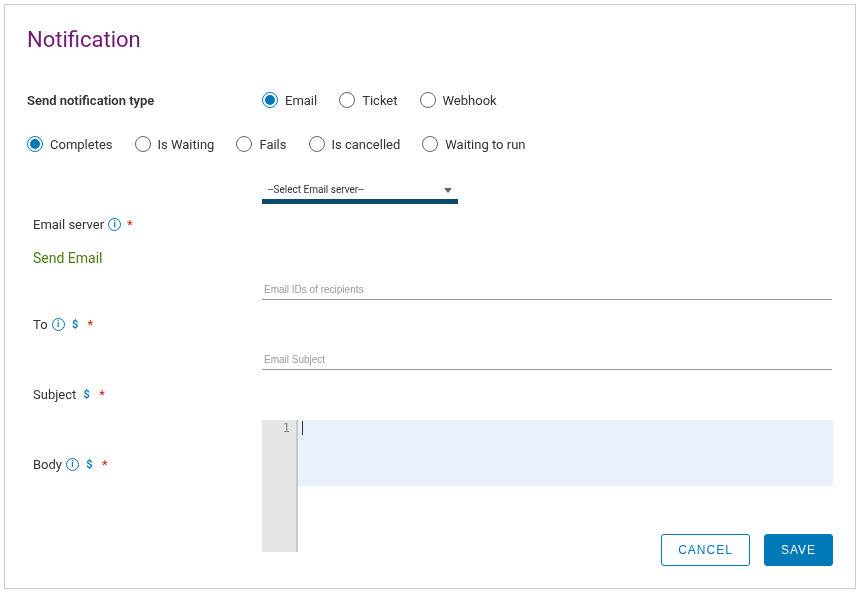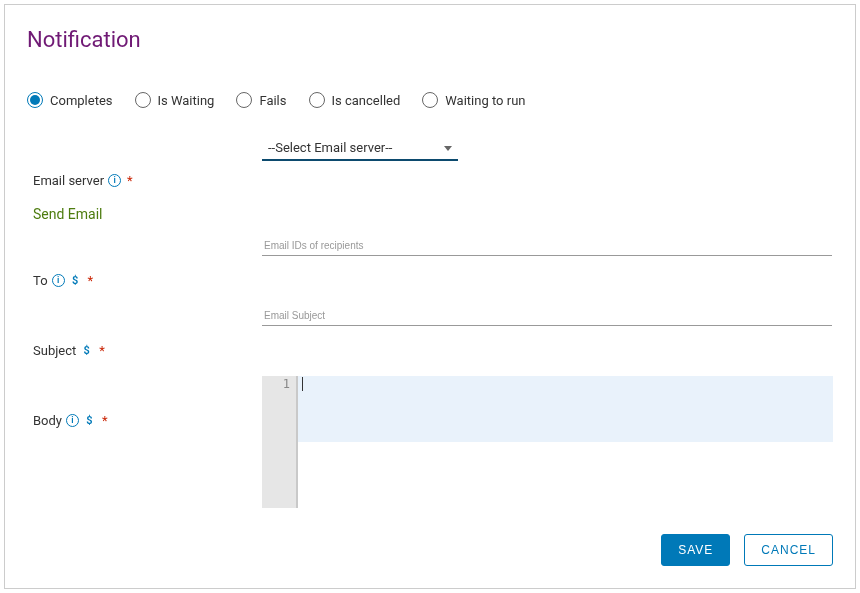--- a/index.html
+++ b/index.html
@@ -86,25 +86,25 @@
       margin-top: 14px;
     }
     .sub-row {
       display: flex;
       align-items: flex-start;
       margin-bottom: 18px;
     }
     .select-wrap {
       position: relative;
       width: 196px;
-      border-bottom: 2px solid #0c4a6e;
+      border-bottom: 5px solid #0c4a6e;
       padding: 4px 22px 4px 6px;
       color: #333;
       cursor: pointer;
-      font-size: 13px;
+      font-size: 10px;
     }
     .select-wrap::after {
       content: '';
       position: absolute;
       right: 6px;
       top: 50%;
       margin-top: -2px;
       border-left: 4px solid transparent;
       border-right: 4px solid transparent;
       border-top: 5px solid #666;
@@ -226,20 +226,37 @@
       border: 1px solid #0079b8;
       color: #fff;
     }
   </style>
 </head>
 <body>
 
 <div class="dialog">
   <h1 class="dialog-title">Notification</h1>
 
+  <div class="form-row">
+    <div class="form-label-col">Send notification type</div>
+    <div class="radio-group">
+      <div class="radio-item">
+        <span class="radio-circle selected"></span>
+        <span class="radio-label">Email</span>
+      </div>
+      <div class="radio-item">
+        <span class="radio-circle"></span>
+        <span class="radio-label">Ticket</span>
+      </div>
+      <div class="radio-item">
+        <span class="radio-circle"></span>
+        <span class="radio-label">Webhook</span>
+      </div>
+    </div>
+  </div>
 
   <div class="form-row">
     <div class="radio-group">
       <div class="radio-item">
         <span class="radio-circle selected"></span>
         <span class="radio-label">Completes</span>
       </div>
       <div class="radio-item">
         <span class="radio-circle"></span>
         <span class="radio-label">Is Waiting</span>
@@ -309,16 +326,16 @@
             <span class="code-cursor"></span>
           </div>
           <div class="code-remainder"></div>
         </div>
       </div>
     </div>
 
   </div>
 
   <div class="footer">
+    <button class="btn btn-secondary">CANCEL</button>
     <button class="btn btn-primary">SAVE</button>
-    <button class="btn btn-secondary">CANCEL</button>
   </div>
 </div>
 
 </body></html>

